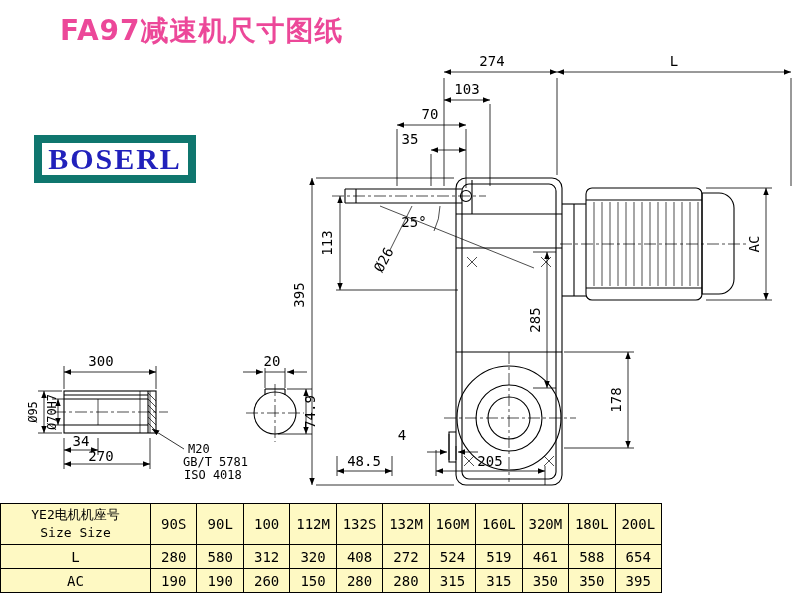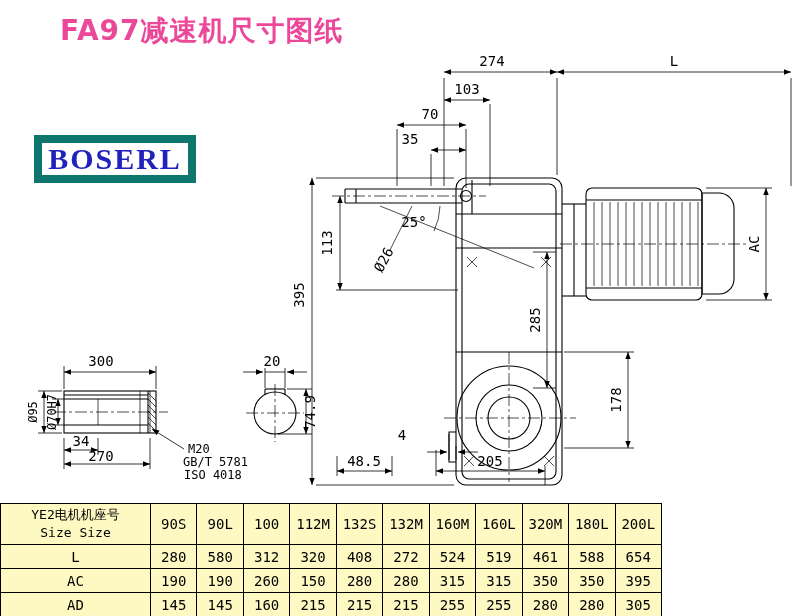--- a/index.html
+++ b/index.html
@@ -300,28 +300,14 @@
       <td>260</td>
       <td>150</td>
       <td>280</td>
       <td>280</td>
       <td>315</td>
       <td>315</td>
       <td>350</td>
       <td>350</td>
       <td>395</td>
     </tr>
-    <tr>
-      <th>AD</th>
-      <td>145</td>
-      <td>145</td>
-      <td>160</td>
-      <td>215</td>
-      <td>215</td>
-      <td>215</td>
-      <td>255</td>
-      <td>255</td>
-      <td>280</td>
-      <td>280</td>
-      <td>305</td>
-    </tr>
   </tbody>
 </table>
 
 </body></html>

